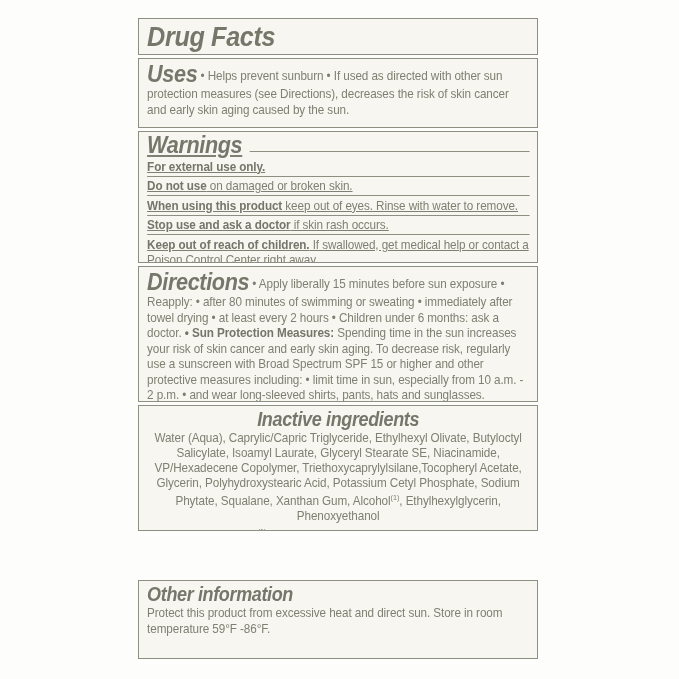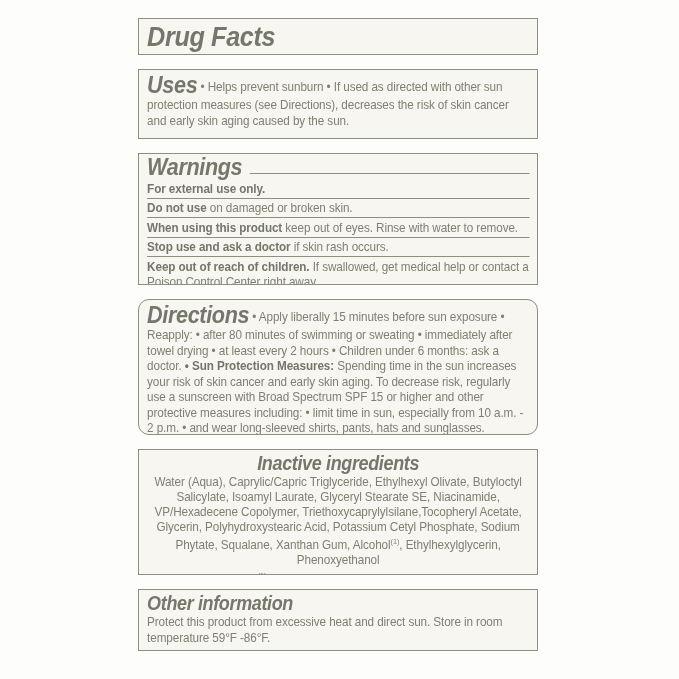--- a/index.html
+++ b/index.html
@@ -6,21 +6,21 @@
   body{
     width:679px;height:679px;
     background:#fdfdfc;
     font-family:"Liberation Sans","DejaVu Sans",sans-serif;
     overflow:hidden;
     position:relative;
   }
   .stage{position:absolute;inset:0;}
   .label{
     position:absolute;left:138px;top:18px;width:400px;height:643px;
-    display:flex;flex-direction:column;gap:14px;box-sizing:border-box;
+    display:flex;flex-direction:column;gap:3px;box-sizing:border-box;
   }
   .sec{
     background:#f7f6f0;
     border:1.6px solid #8d8f80;
     box-sizing:border-box;
     color:#7e8073;
     overflow:hidden;
     flex:0 0 auto;
   }
   .inner{
@@ -38,24 +38,24 @@
   .body{font-size:13px;line-height:15.5px;letter-spacing:-0.1px;}
   b{color:#74766a;}
   .rowflex{display:flex;justify-content:space-between;align-items:baseline;}
   .dotfill{flex:1 1 auto;border-bottom:1.8px dotted #8d8f80;margin:0 2px 2px 2px;}
   .rulefill{flex:1 1 auto;border-bottom:1.5px solid #8d8f80;margin:0 0 5px 8px;}
   .wrow{border-bottom:1.4px solid #8d8f80;padding:1.5px 0;}
   .wrow:last-child{border-bottom:none;}
   .sec1{height:37px;}
   .sec2{height:43px;}
   .sec3{height:70px;}
-  .sec4{height:132px;}
-  .sec5{height:136px;border-radius:11px;}
+  .sec4{height:132px;text-decoration:underline;}
+  .sec5{height:136px;}
   .sec6{height:126px;text-align:center;}
-  .sec7{height:62px;}
+  .sec7{height:79px;margin-top:46px;}
   .sec8{flex:1 1 auto;}
   sup{font-size:8px;letter-spacing:0;}
   .foot{font-size:13px;line-height:17px;}
   .qrow{display:flex;align-items:baseline;gap:7px;padding-top:1px;}
 </style>
 </head>
 <body>
 
 <div class="stage">
   <div class="label">

